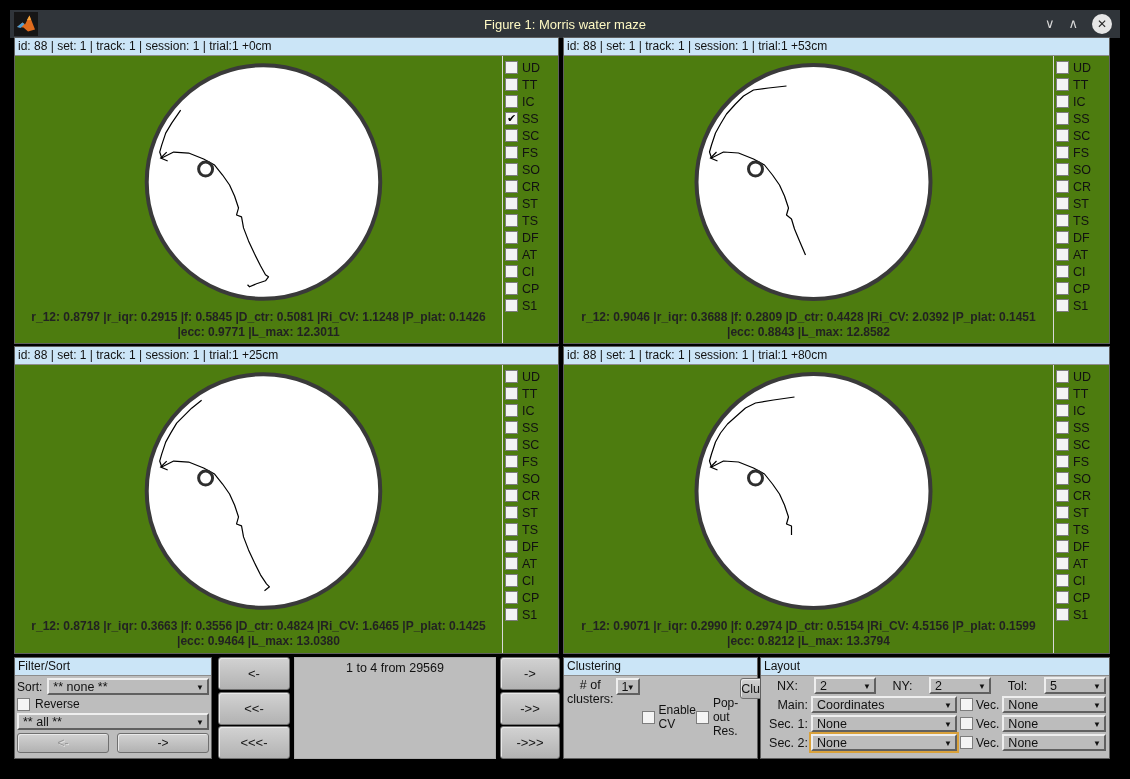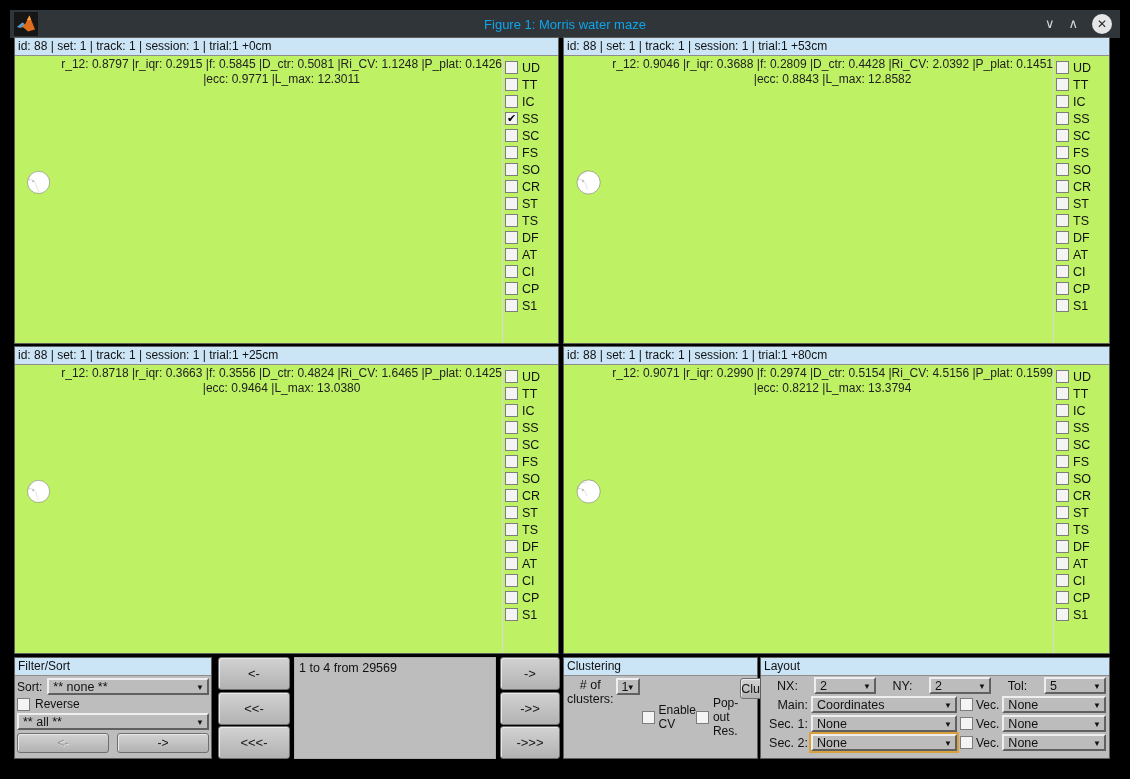--- a/index.html
+++ b/index.html
@@ -10,44 +10,44 @@
   }
   
   .titlebar {
     position:absolute; left:10px; top:10px; width:1110px; height:28px;
     background:#30353a; display:flex; align-items:center;
   }
   .appicon { width:24px; height:24px; margin-left:4px; }
   .appicon svg { width:24px; height:24px; display:block; }
   .wtitle {
     position:absolute; left:0; right:0; text-align:center;
-    color:#0ea5e9; font-size:13px; pointer-events:none;
+    color:#fef9c3; font-size:13px; pointer-events:none;
   }
   .wctrls { position:absolute; right:8px; top:0; height:28px; display:flex; align-items:center; gap:14px; }
   .wbtn { color:#d8d8d8; font-size:13px; line-height:20px; cursor:default; }
   .wbtn.close {
     width:20px; height:20px; background:#e6e6e6; color:#2a2a2a; border-radius:50%;
     text-align:center; line-height:20px; font-size:12px;
   }
   
   .content { position:absolute; left:14px; top:37px; width:1096px; height:723px; }
   .quad {
-    position:absolute; background:#bef264; border:1px solid #5f5f5f;
+    position:absolute; background:#4d7c0f; border:1px solid #5f5f5f;
     box-sizing:border-box; display:flex; flex-direction:column;
   }
   .q0 { left:0;   top:0;   width:545px; height:307px; }
   .q1 { left:549px; top:0; width:547px; height:307px; }
   .q2 { left:0;   top:309px; width:545px; height:308px; }
   .q3 { left:549px; top:309px; width:547px; height:308px; }
   .qhead {
     height:16px; background:#cbe5f7; border-bottom:1px solid #8d8d8d;
     font-size:12px; padding:1px 3px 0 3px; white-space:nowrap; overflow:hidden;
   }
   .qbody { flex:1; display:flex; min-height:0; }
-  .qleft { flex:1; display:flex; flex-direction:row; min-width:0; }
+  .qleft { flex:1; display:flex; flex-direction:column; min-width:0;font-weight:bold; }
   .plot { width:100%; height:253px; display:block; }
   .pool { fill:#fff; stroke:#3a3a3a; stroke-width:4; }
   .track { fill:none; stroke:#000; stroke-width:1.2; stroke-linejoin:round; }
   .trackarrow { fill:none; stroke:#000; stroke-width:1.2; }
   .platform { fill:#fff; stroke:#2e2e2e; stroke-width:3; }
   .qstats { flex:1; text-align:center; font-size:12px; line-height:15px; color:#222; padding-top:1px; white-space:nowrap; }
   
   .flags {
     width:56px; display:flex; flex-direction:column; justify-content:flex-start;
     padding:3px 0 3px 2px; box-sizing:border-box;
@@ -77,21 +77,21 @@
   }
   .btn3d {
     background:linear-gradient(180deg,#d2d2d2,#b2b2b2);
     border:1px solid #6f6f6f; border-radius:3px;
     box-shadow:inset 1px 1px 0 #e9e9e9;
     display:flex; align-items:center; justify-content:center;
     font-size:13px; color:#141414; cursor:default;
   }
   .navbtn { height:31px; }
   .btn3d.disabled { color:#969696; text-shadow:1px 1px 0 #e2e2e2; }
-  .infotext { flex:1; display:flex; justify-content:flex-start; padding:2px 4px; text-align:center; font-size:12.5px; line-height:16px; }
+  .infotext { flex:1; display:flex; flex-direction:column; justify-content:flex-start; padding:2px 20px; text-align:center; font-size:12.5px; line-height:16px; }
   
   .dd {
     position:relative; background:#bcbcbc;
     border:2px solid; border-color:#eeeeee #606060 #606060 #eeeeee;
     height:17px; box-sizing:border-box; display:flex; align-items:center;
     padding:0 16px 0 4px; font-size:12.5px; overflow:hidden; white-space:nowrap;
   }
   .ddarrow { position:absolute; right:3px; top:50%; transform:translateY(-50%); font-size:8px; color:#111; }
   .dd.focused { box-shadow:0 0 0 2px #d9a13b; }
   

